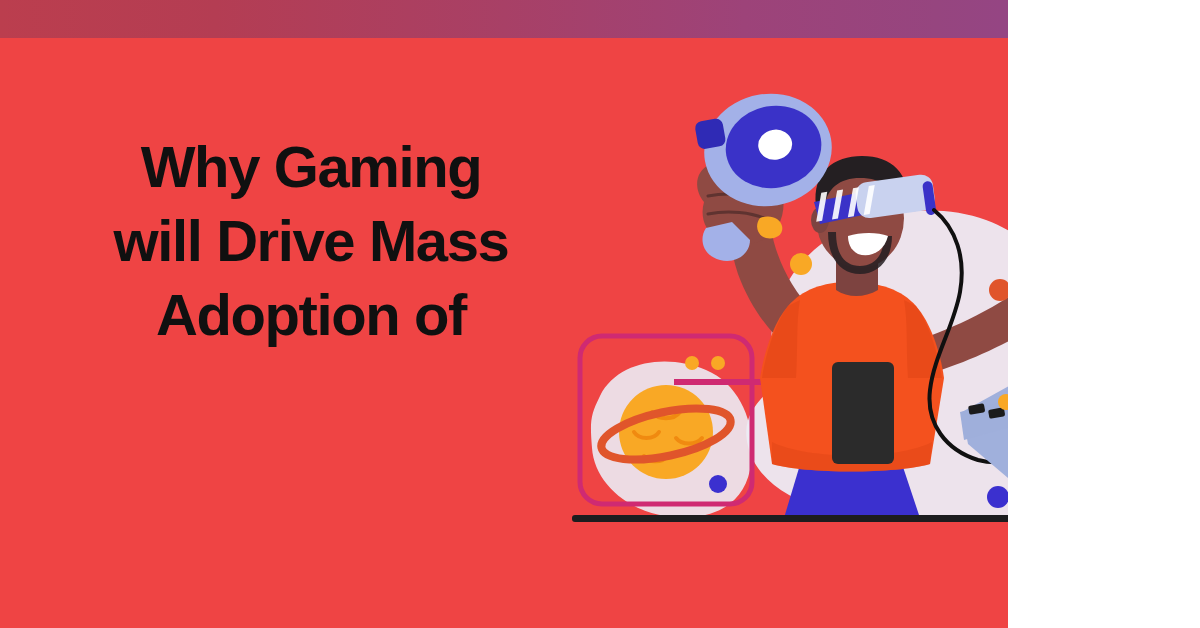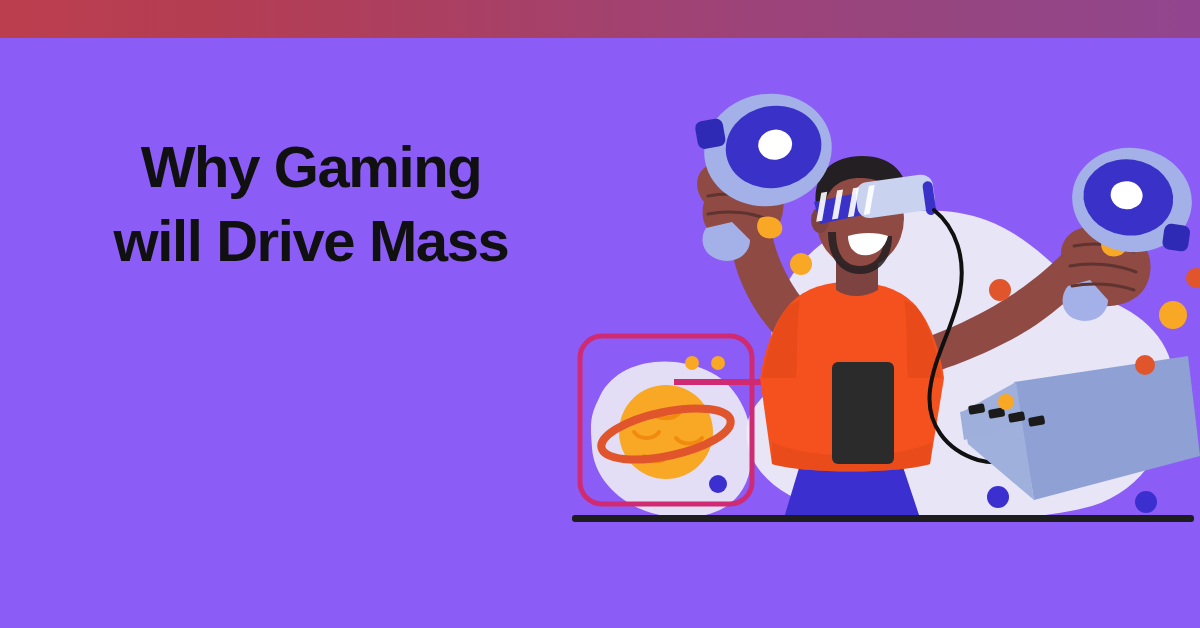--- a/index.html
+++ b/index.html
@@ -9,23 +9,23 @@
   }
   body {
     width: 1200px;
     height: 628px;
     overflow: hidden;
     font-family: "Liberation Sans", sans-serif;
   }
 
   #banner {
     position: relative;
-    width: 1200px;
+    width: 1008px;
     height: 628px;
-    background: #8b5cf6;
+    background: #ef4444;
     overflow: hidden;
     text-decoration: underline;
   }
 
   
   #top-bar {
     position: absolute;
     left: 0;
     top: 0;
     width: 1200px;
@@ -67,20 +67,21 @@
 </head>
 <body>
 
 <div id="banner">
 
   <div id="top-bar"></div>
 
   <div id="headline-block">
     <span class="headline-line">Why Gaming</span>
     <span class="headline-line">will Drive Mass</span>
+    <span class="headline-line">Adoption of</span>
   </div>
 
   <div id="illustration">
     <svg width="652" height="500" viewBox="0 0 652 500" xmlns="http://www.w3.org/2000/svg">
 
       <path fill="#ececf5" d="M232 318
                C 214 282, 224 228, 266 190
                C 308 152, 384 140, 438 160
                C 492 180, 516 224, 554 238
                C 596 254, 628 282, 626 330

